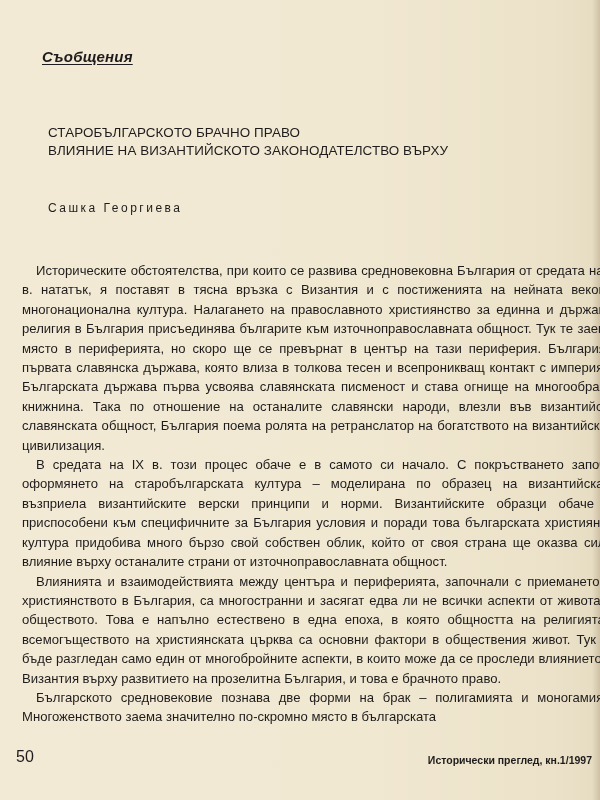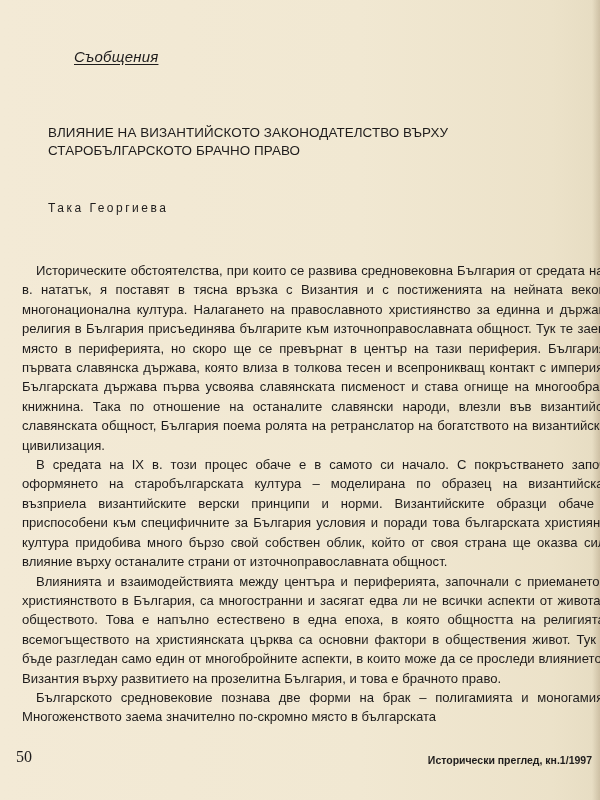--- a/index.html
+++ b/index.html
@@ -13,63 +13,62 @@
   .page {
     position: absolute; left: 0; top: 0; width: 600px; height: 800px;
     background: linear-gradient(90deg, #f3ead6 0%, #f1e8d2 60%, #ece2c9 92%, #e6dcc2 100%);
   }
   .edge {
     position: absolute; right: 0; top: 0; width: 8px; height: 800px;
     background: linear-gradient(90deg, rgba(0,0,0,0) 0%, rgba(160,140,110,0.35) 100%);
   }
   .section {
     position: absolute; left: 42px; top: 48px;
-    font-size: 15px; font-style: italic; font-weight: normal;
+    font-size: 15px; font-style: italic; font-weight: bold;
     text-decoration: underline; text-underline-offset: 2px;
     letter-spacing: 0.2px;
-    margin-left: 32px;
   }
   .title {
     position: absolute; left: 48px; top: 124px; width: 500px;
     font-size: 13.4px; line-height: 18px; letter-spacing: 0.1px;
   }
   .author {
     position: absolute; left: 48px; top: 201px;
     font-size: 12px; letter-spacing: 2.5px;
   }
   .body {
     position: absolute; left: 22px; top: 261px; width: 598px;
     font-size: 13.1px; line-height: 19.4px;
     text-align: justify;
   }
   .body p { margin: 0; text-indent: 14px; }
   .body p + p { margin-top: 0; }
   .folio {
     position: absolute; left: 16px; top: 748px;
-    font-family: Liberation Serif, serif; font-size: 16px;
+    font-family: Liberation Sans, sans-serif; font-size: 16px;
   }
   .journal {
     position: absolute; right: 8px; top: 754px;
     font-size: 10.5px; font-weight: bold; text-align: center;
   }
 </style>
 </head>
 <body>
 
 <div class="page"></div>
 <div class="edge"></div>
 
 <div class="section">Съобщения</div>
 
 <div class="title">
+  <div>СТАРОБЪЛГАРСКОТО БРАЧНО ПРАВО</div>
   <div>ВЛИЯНИЕ НА ВИЗАНТИЙСКОТО ЗАКОНОДАТЕЛСТВО ВЪРХУ</div>
-  <div>СТАРОБЪЛГАРСКОТО БРАЧНО ПРАВО</div>
 </div>
 
-<div class="author">Така Георгиева</div>
+<div class="author">Сашка Георгиева</div>
 
 <div class="body">
   <p>Историческите обстоятелства, при които се развива средновековна България от средата на IX в. нататък, я поставят в тясна връзка с Византия и с постиженията на нейната вековна многонационална култура. Налагането на православното християнство за единна и държавна религия в България присъединява българите към източноправославната общност. Тук те заемат място в периферията, но скоро ще се превърнат в център на тази периферия. България е първата славянска държава, която влиза в толкова тесен и всепроникващ контакт с империята. Българската държава първа усвоява славянската писменост и става огнище на многообразна книжнина. Така по отношение на останалите славянски народи, влезли във византийско-славянската общност, България поема ролята на ретранслатор на богатството на византийската цивилизация.</p>
   <p>В средата на IX в. този процес обаче е в самото си начало. С покръстването започва оформянето на старобългарската култура – моделирана по образец на византийската, възприела византийските верски принципи и норми. Византийските образци обаче са приспособени към специфичните за България условия и поради това българската християнска култура придобива много бързо свой собствен облик, който от своя страна ще оказва силно влияние върху останалите страни от източноправославната общност.</p>
   <p>Влиянията и взаимодействията между центъра и периферията, започнали с приемането на християнството в България, са многостранни и засягат едва ли не всички аспекти от живота на обществото. Това е напълно естествено в една епоха, в която общността на религията и всемогъществото на християнската църква са основни фактори в обществения живот. Тук ще бъде разгледан само един от многобройните аспекти, в които може да се проследи влиянието на Византия върху развитието на прозелитна България, и това е брачното право.</p>
   <p>Българското средновековие познава две форми на брак – полигамията и моногамията. Многоженството заема значително по-скромно място в българската</p>
 </div>
 
 <div class="folio">50</div>
 <div class="journal">Исторически преглед, кн.1/1997</div>

